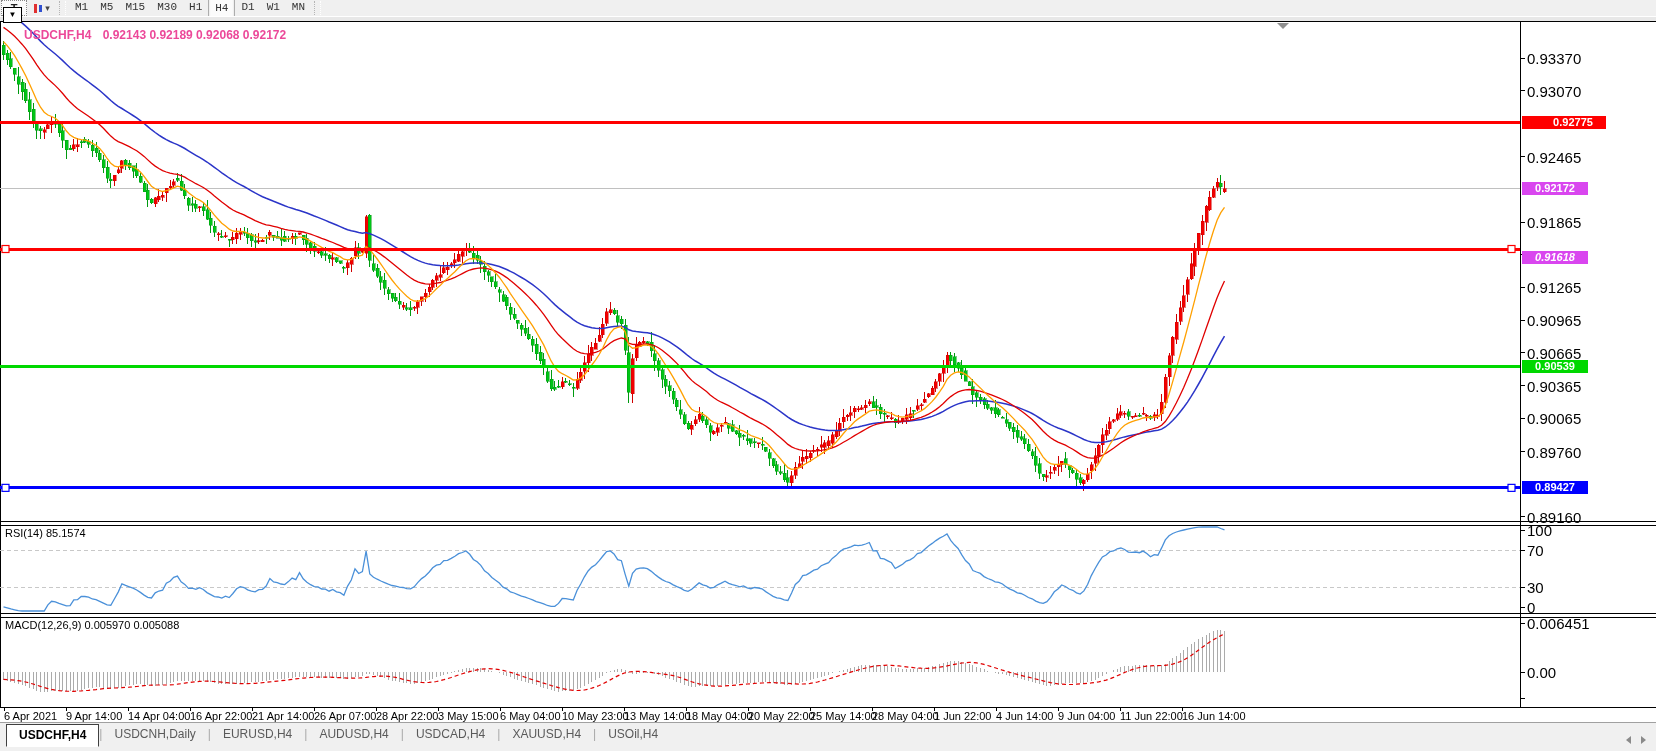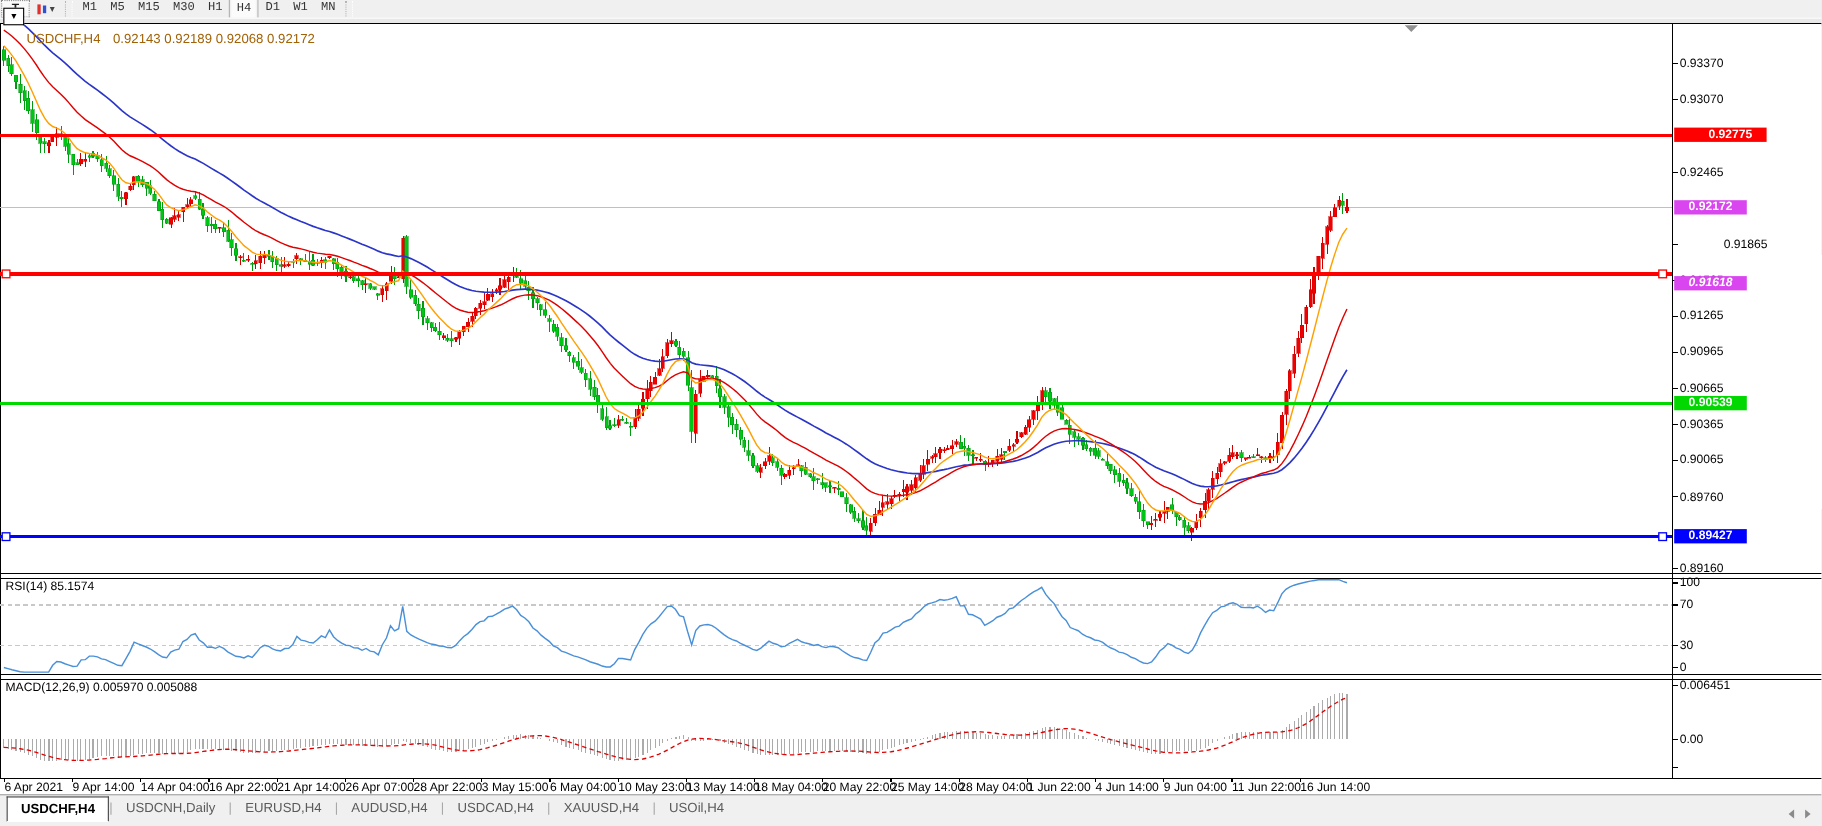--- a/index.html
+++ b/index.html
@@ -19,25 +19,25 @@
   .caret{font-size:9px;color:#444;margin-left:2px;}
   .tsep{width:5px;height:14px;margin:0 3px;border-left:1px dotted #b5b5b5;border-right:1px dotted #fff;}
   .tfbtn{height:14px;padding:12px 6px;display:flex;align-items:center;cursor:pointer;color:#333;font-family:Liberation Mono, monospace;}
   .tfbtn.active{background:#fbfbfb;border:1px solid #adadad;box-shadow:inset 0 0 2px #cfcfcf;}
   .edge-strip{position:absolute;left:0;top:16px;width:1656px;height:5px;background:#e8e8e8;
               border-top:1px solid #ffffff;border-bottom:1px solid #9a9a9a;}
 
   
   #chart-area{position:absolute;left:0;top:21px;width:1656px;height:701px;background:#ffffff;}
   #chart-svg{position:absolute;left:0;top:0;}
-  .lbl{position:absolute;font-size:11px;line-height:13px;color:#000;white-space:nowrap;text-align:right;}
+  .lbl{position:absolute;font-size:15px;line-height:13px;color:#000;white-space:nowrap;text-align:right;}
   .axis-lbl{left:1527px;}
   .price-tag{position:absolute;left:1522px;width:66px;height:13px;font-size:11px;line-height:13px;
              color:#fff;text-align:center;font-weight:bold;}
-  .title-row{position:absolute;left:24px;top:8px;font-size:12px;font-weight:normal;color:#a16207;}
+  .title-row{position:absolute;left:24px;top:8px;font-size:12px;font-weight:bold;color:#ec4899;}
   .title-caret-box{position:absolute;left:3px;top:7px;width:17px;height:14px;background:#fff;
                    border:1px solid #000;font-size:8px;line-height:14px;text-align:center;color:#000;cursor:pointer;}
   .ind-lbl{position:absolute;left:5px;font-size:11px;color:#000;}
   .time-lbl{position:absolute;top:688px;font-size:11px;color:#000;white-space:nowrap;}
 
   
   #tabbar{position:absolute;left:0;top:722px;width:1656px;height:29px;background:#f0f0f0;
           border-top:1px solid #a0a0a0;display:flex;align-items:flex-start;font-size:12px;}
   .tab{padding:3px 12px 4px 12px;margin-top:1px;color:#5a5a5a;cursor:pointer;white-space:nowrap;}
   .tab.active{background:#ffffff;border:1px solid #404040;border-bottom:1px solid #ffffff;
@@ -1178,21 +1178,21 @@
         <span style="margin-left:8px;">0.92143 0.92189 0.92068 0.92172</span>
       </div>
 
       <div class="ind-lbl" style="top:527px;">RSI(14) 85.1574</div>
       <div class="ind-lbl" style="top:619px;">MACD(12,26,9) 0.005970 0.005088</div>
 
       <div id="gen-labels">
           <div class="lbl axis-lbl" style="top:52px;">0.93370</div>
           <div class="lbl axis-lbl" style="top:85px;">0.93070</div>
           <div class="lbl axis-lbl" style="top:151px;">0.92465</div>
-          <div class="lbl axis-lbl" style="top:216px;margin-left:40px;">0.91865</div>
+          <div class="lbl axis-lbl" style="top:216px;">0.91865</div>
           <div class="lbl axis-lbl" style="top:249px;">0.91565</div>
           <div class="lbl axis-lbl" style="top:281px;">0.91265</div>
           <div class="lbl axis-lbl" style="top:314px;">0.90965</div>
           <div class="lbl axis-lbl" style="top:347px;">0.90665</div>
           <div class="lbl axis-lbl" style="top:380px;">0.90365</div>
           <div class="lbl axis-lbl" style="top:412px;">0.90065</div>
           <div class="lbl axis-lbl" style="top:446px;">0.89760</div>
           <div class="lbl axis-lbl" style="top:511px;">0.89160</div>
           <div class="lbl axis-lbl" style="top:524px;">100</div>
           <div class="lbl axis-lbl" style="top:544px;">70</div>

